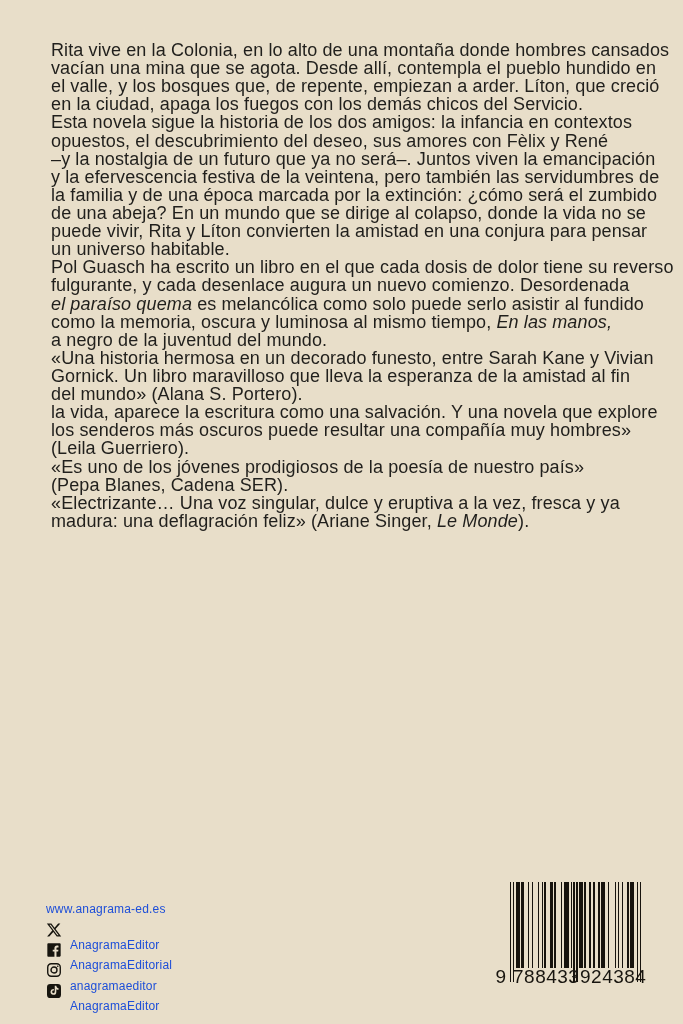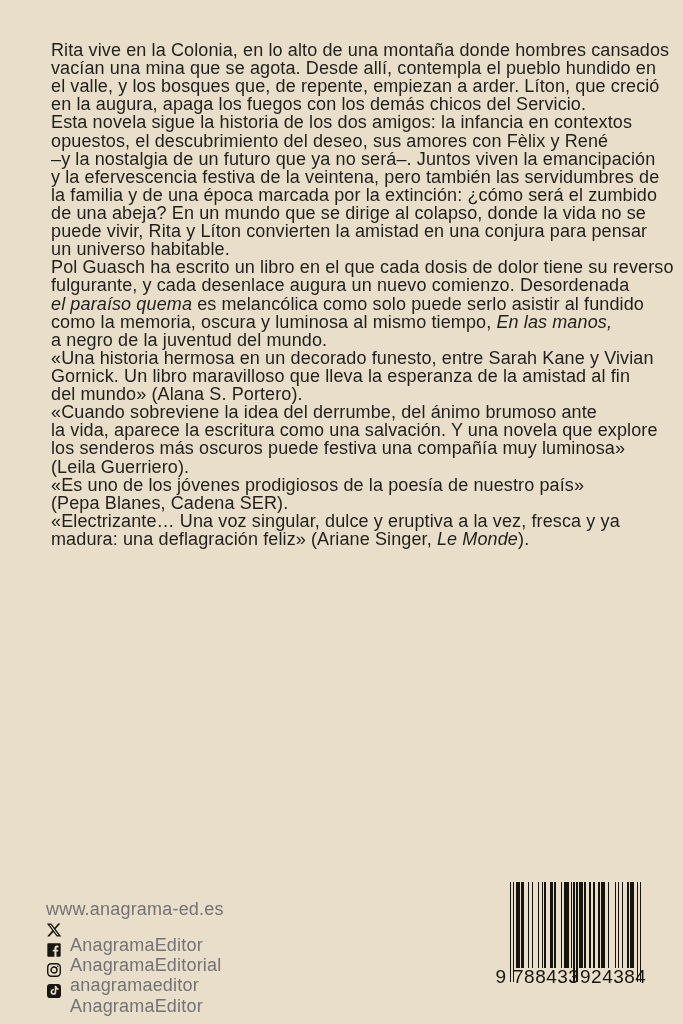--- a/index.html
+++ b/index.html
@@ -18,22 +18,22 @@
     line-height:18.12px;
     letter-spacing:0.12px;
     color:#201f1c;
   }
   .cover-text .line { white-space:nowrap; height:18.12px; }
   .cover-text i { font-style:italic; }
 
   .footer {
     position:absolute;
     left:46px; top:899px;
-    font-size:18px;
-    color:#737373;
+    font-size:12px;
+    color:#1d4ed8;
   }
   .website { height:20.4px; line-height:20.4px; letter-spacing:0.2px; }
   .social-row { display:flex; align-items:center; height:20.4px; }
   .social-icon { width:16px; height:16px; margin-right:8px; flex:0 0 16px; display:inline-block; }
   .social-icon svg { width:16px; height:16px; display:block; }
   .social-handle { letter-spacing:0.2px;margin-top:31px; }
 
   .barcode { position:absolute; left:0; top:0; }
   .barcode svg { position:absolute; left:510px; top:882px; }
   .bc-digit {
@@ -51,40 +51,39 @@
 </style>
 </head>
 <body>
 
 <div class="page">
 
   <div class="cover-text">
       <div class="line"><span>Rita vive en la Colonia, en lo alto de una montaña donde hombres cansados</span></div>
       <div class="line"><span>vacían una mina que se agota. Desde allí, contempla el pueblo hundido en</span></div>
       <div class="line"><span>el valle, y los bosques que, de repente, empiezan a arder. Líton, que creció</span></div>
-      <div class="line"><span>en la augura, apaga los fuegos con los demás chicos del Servicio.</span></div>
+      <div class="line"><span>en la ciudad, apaga los fuegos con los demás chicos del Servicio.</span></div>
       <div class="line"><span>Esta novela sigue la historia de los dos amigos: la infancia en contextos</span></div>
       <div class="line"><span>opuestos, el descubrimiento del deseo, sus amores con Fèlix y René</span></div>
       <div class="line"><span>–y la nostalgia de un futuro que ya no será–. Juntos viven la emancipación</span></div>
       <div class="line"><span>y la efervescencia festiva de la veintena, pero también las servidumbres de</span></div>
       <div class="line"><span>la familia y de una época marcada por la extinción: ¿cómo será el zumbido</span></div>
       <div class="line"><span>de una abeja? En un mundo que se dirige al colapso, donde la vida no se</span></div>
       <div class="line"><span>puede vivir, Rita y Líton convierten la amistad en una conjura para pensar</span></div>
       <div class="line"><span>un universo habitable.</span></div>
       <div class="line"><span>Pol Guasch ha escrito un libro en el que cada dosis de dolor tiene su reverso</span></div>
       <div class="line"><span>fulgurante, y cada desenlace augura un nuevo comienzo. Desordenada</span></div>
       <div class="line"><i>el paraíso quema</i><span> es melancólica como solo puede serlo asistir al fundido</span></div>
       <div class="line"><span>como la memoria, oscura y luminosa al mismo tiempo, </span><i>En las manos,</i></div>
       <div class="line"><span>a negro de la juventud del mundo.</span></div>
       <div class="line"><span>«Una historia hermosa en un decorado funesto, entre Sarah Kane y Vivian</span></div>
       <div class="line"><span>Gornick. Un libro maravilloso que lleva la esperanza de la amistad al fin</span></div>
       <div class="line"><span>del mundo» (Alana S. Portero).</span></div>
-      <div class="line"><span>«Cuando sobreviene la idea del derrumbe, del ánimo brumoso ante</span></div>
       <div class="line"><span>la vida, aparece la escritura como una salvación. Y una novela que explore</span></div>
-      <div class="line"><span>los senderos más oscuros puede festiva una compañía muy luminosa»</span></div>
+      <div class="line"><span>los senderos más oscuros puede resultar una compañía muy hombres»</span></div>
       <div class="line"><span>(Leila Guerriero).</span></div>
       <div class="line"><span>«Es uno de los jóvenes prodigiosos de la poesía de nuestro país»</span></div>
       <div class="line"><span>(Pepa Blanes, Cadena SER).</span></div>
       <div class="line"><span>«Electrizante… Una voz singular, dulce y eruptiva a la vez, fresca y ya</span></div>
       <div class="line"><span>madura: una deflagración feliz» (Ariane Singer, </span><i>Le Monde</i><span>).</span></div>
     </div>
 
   <div class="footer">
     <div class="website">www.anagrama-ed.es</div>
 

